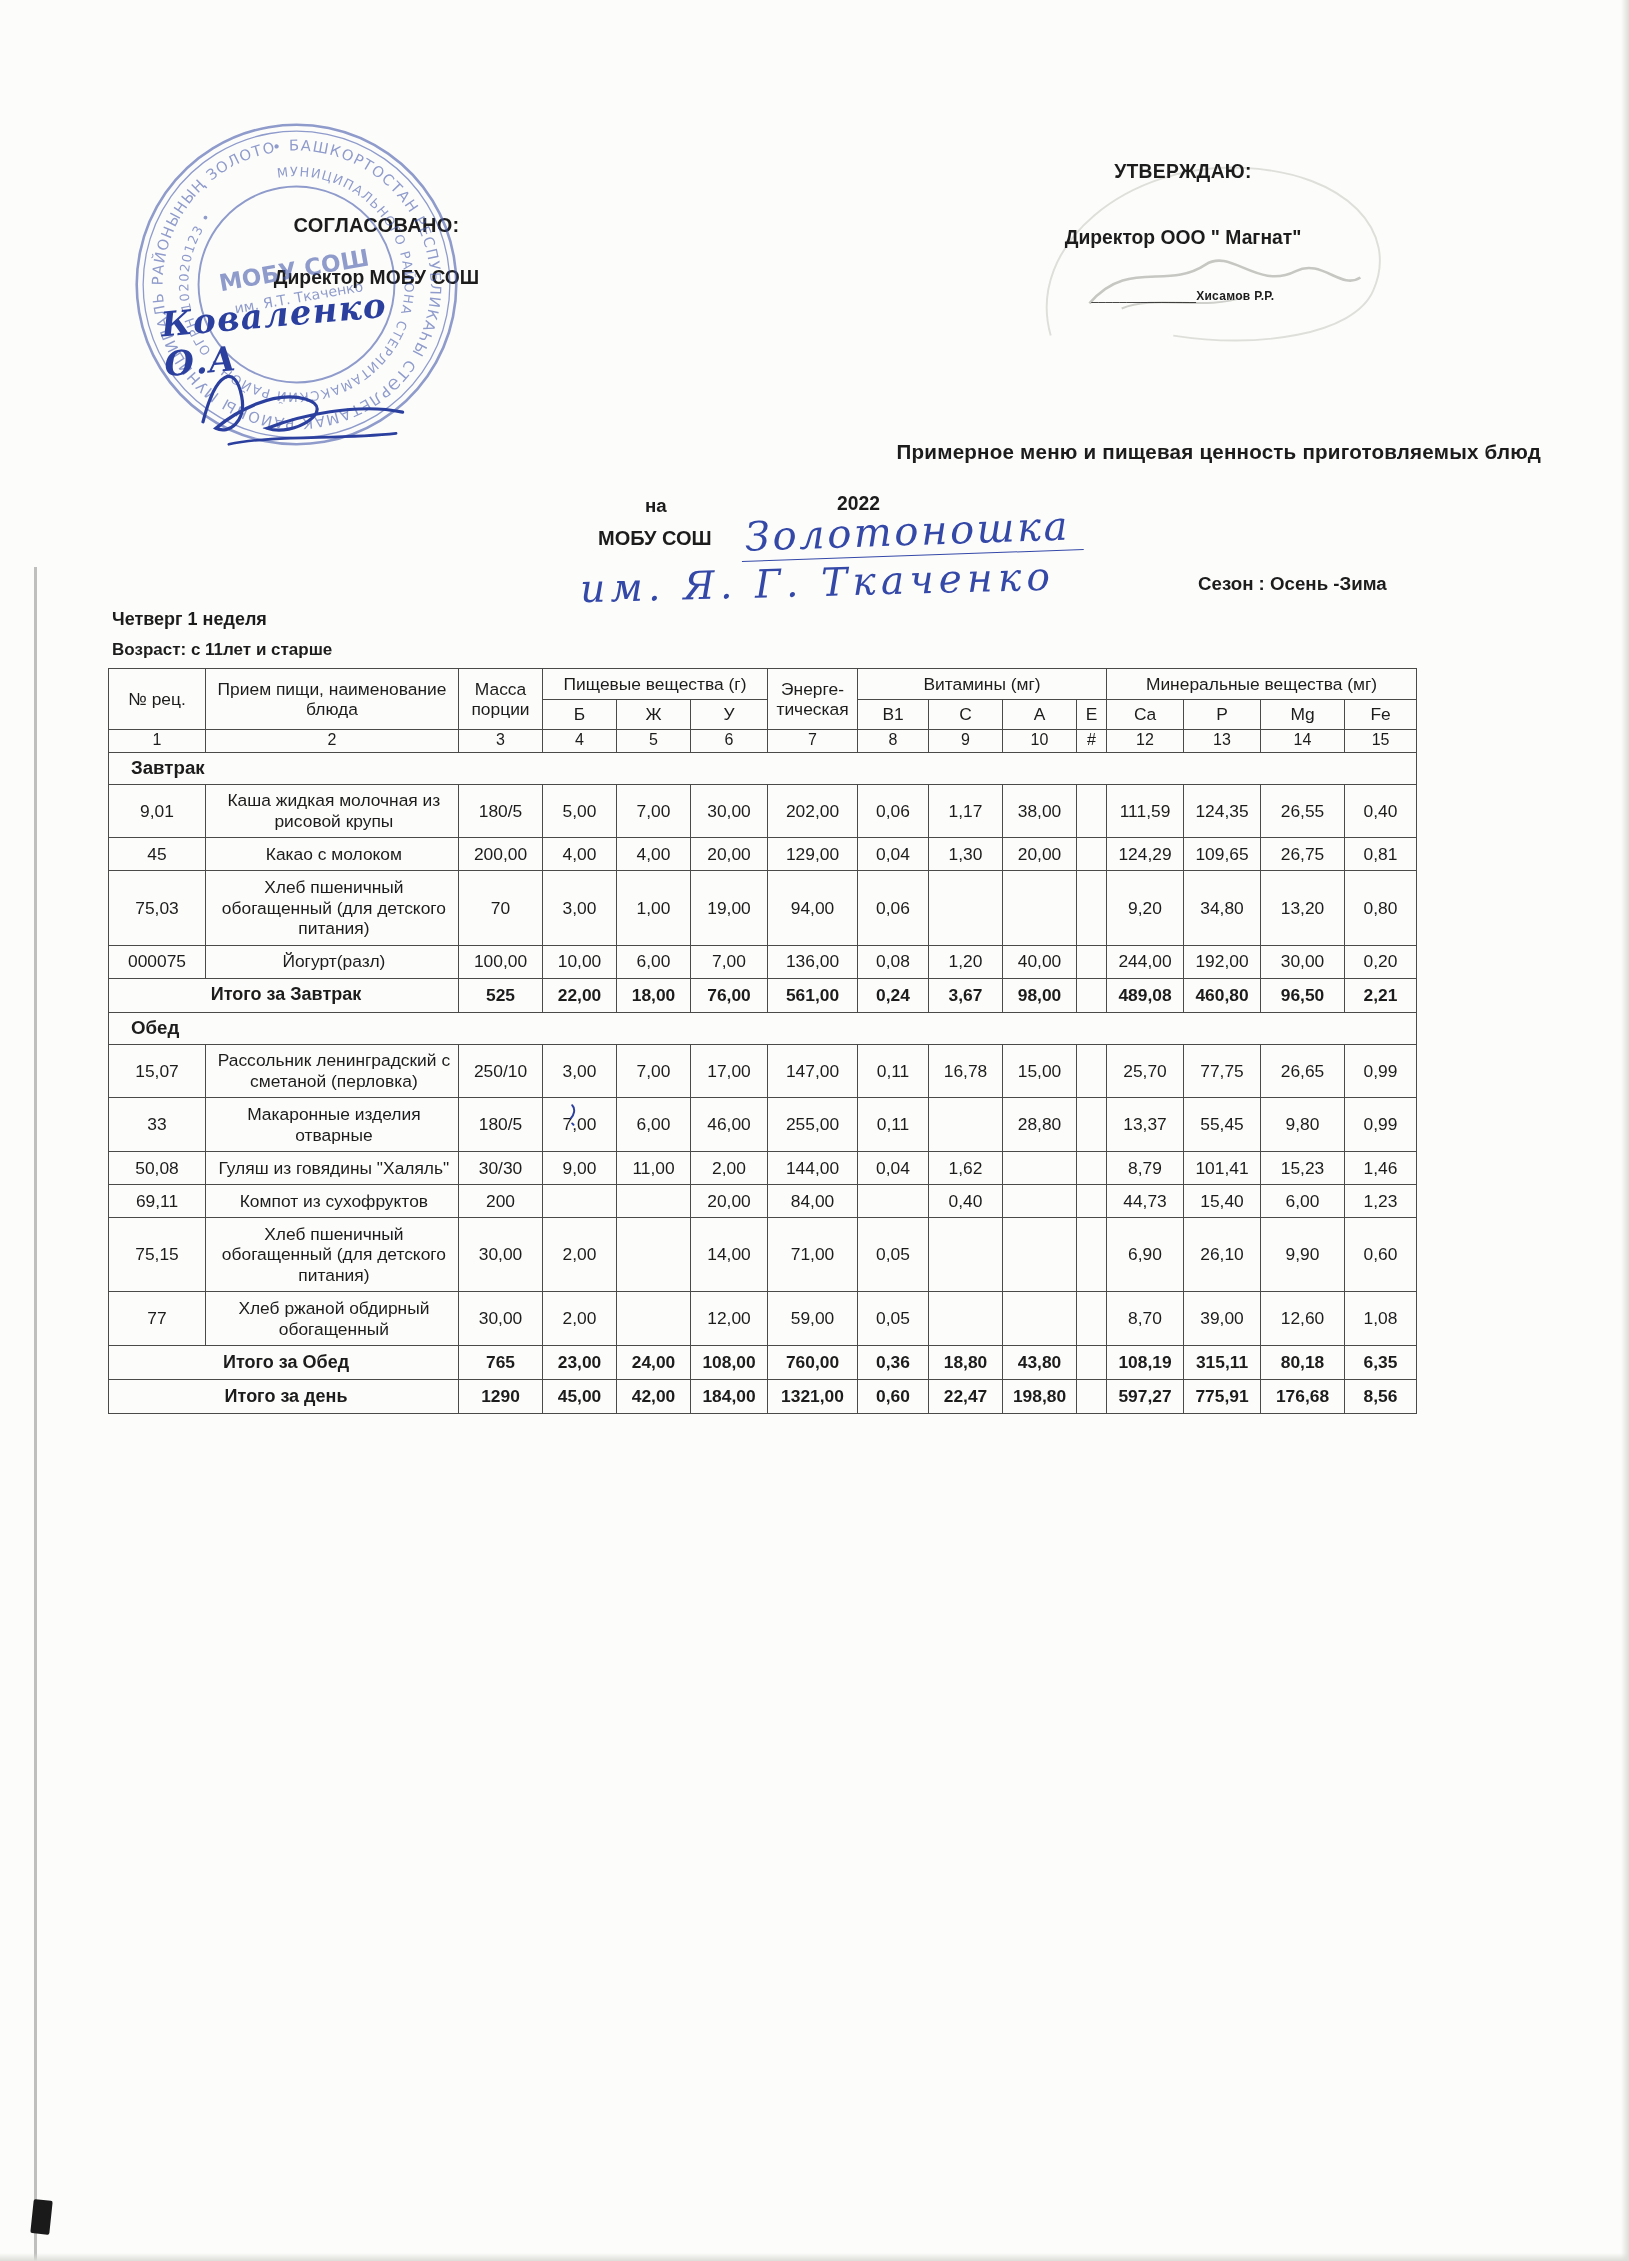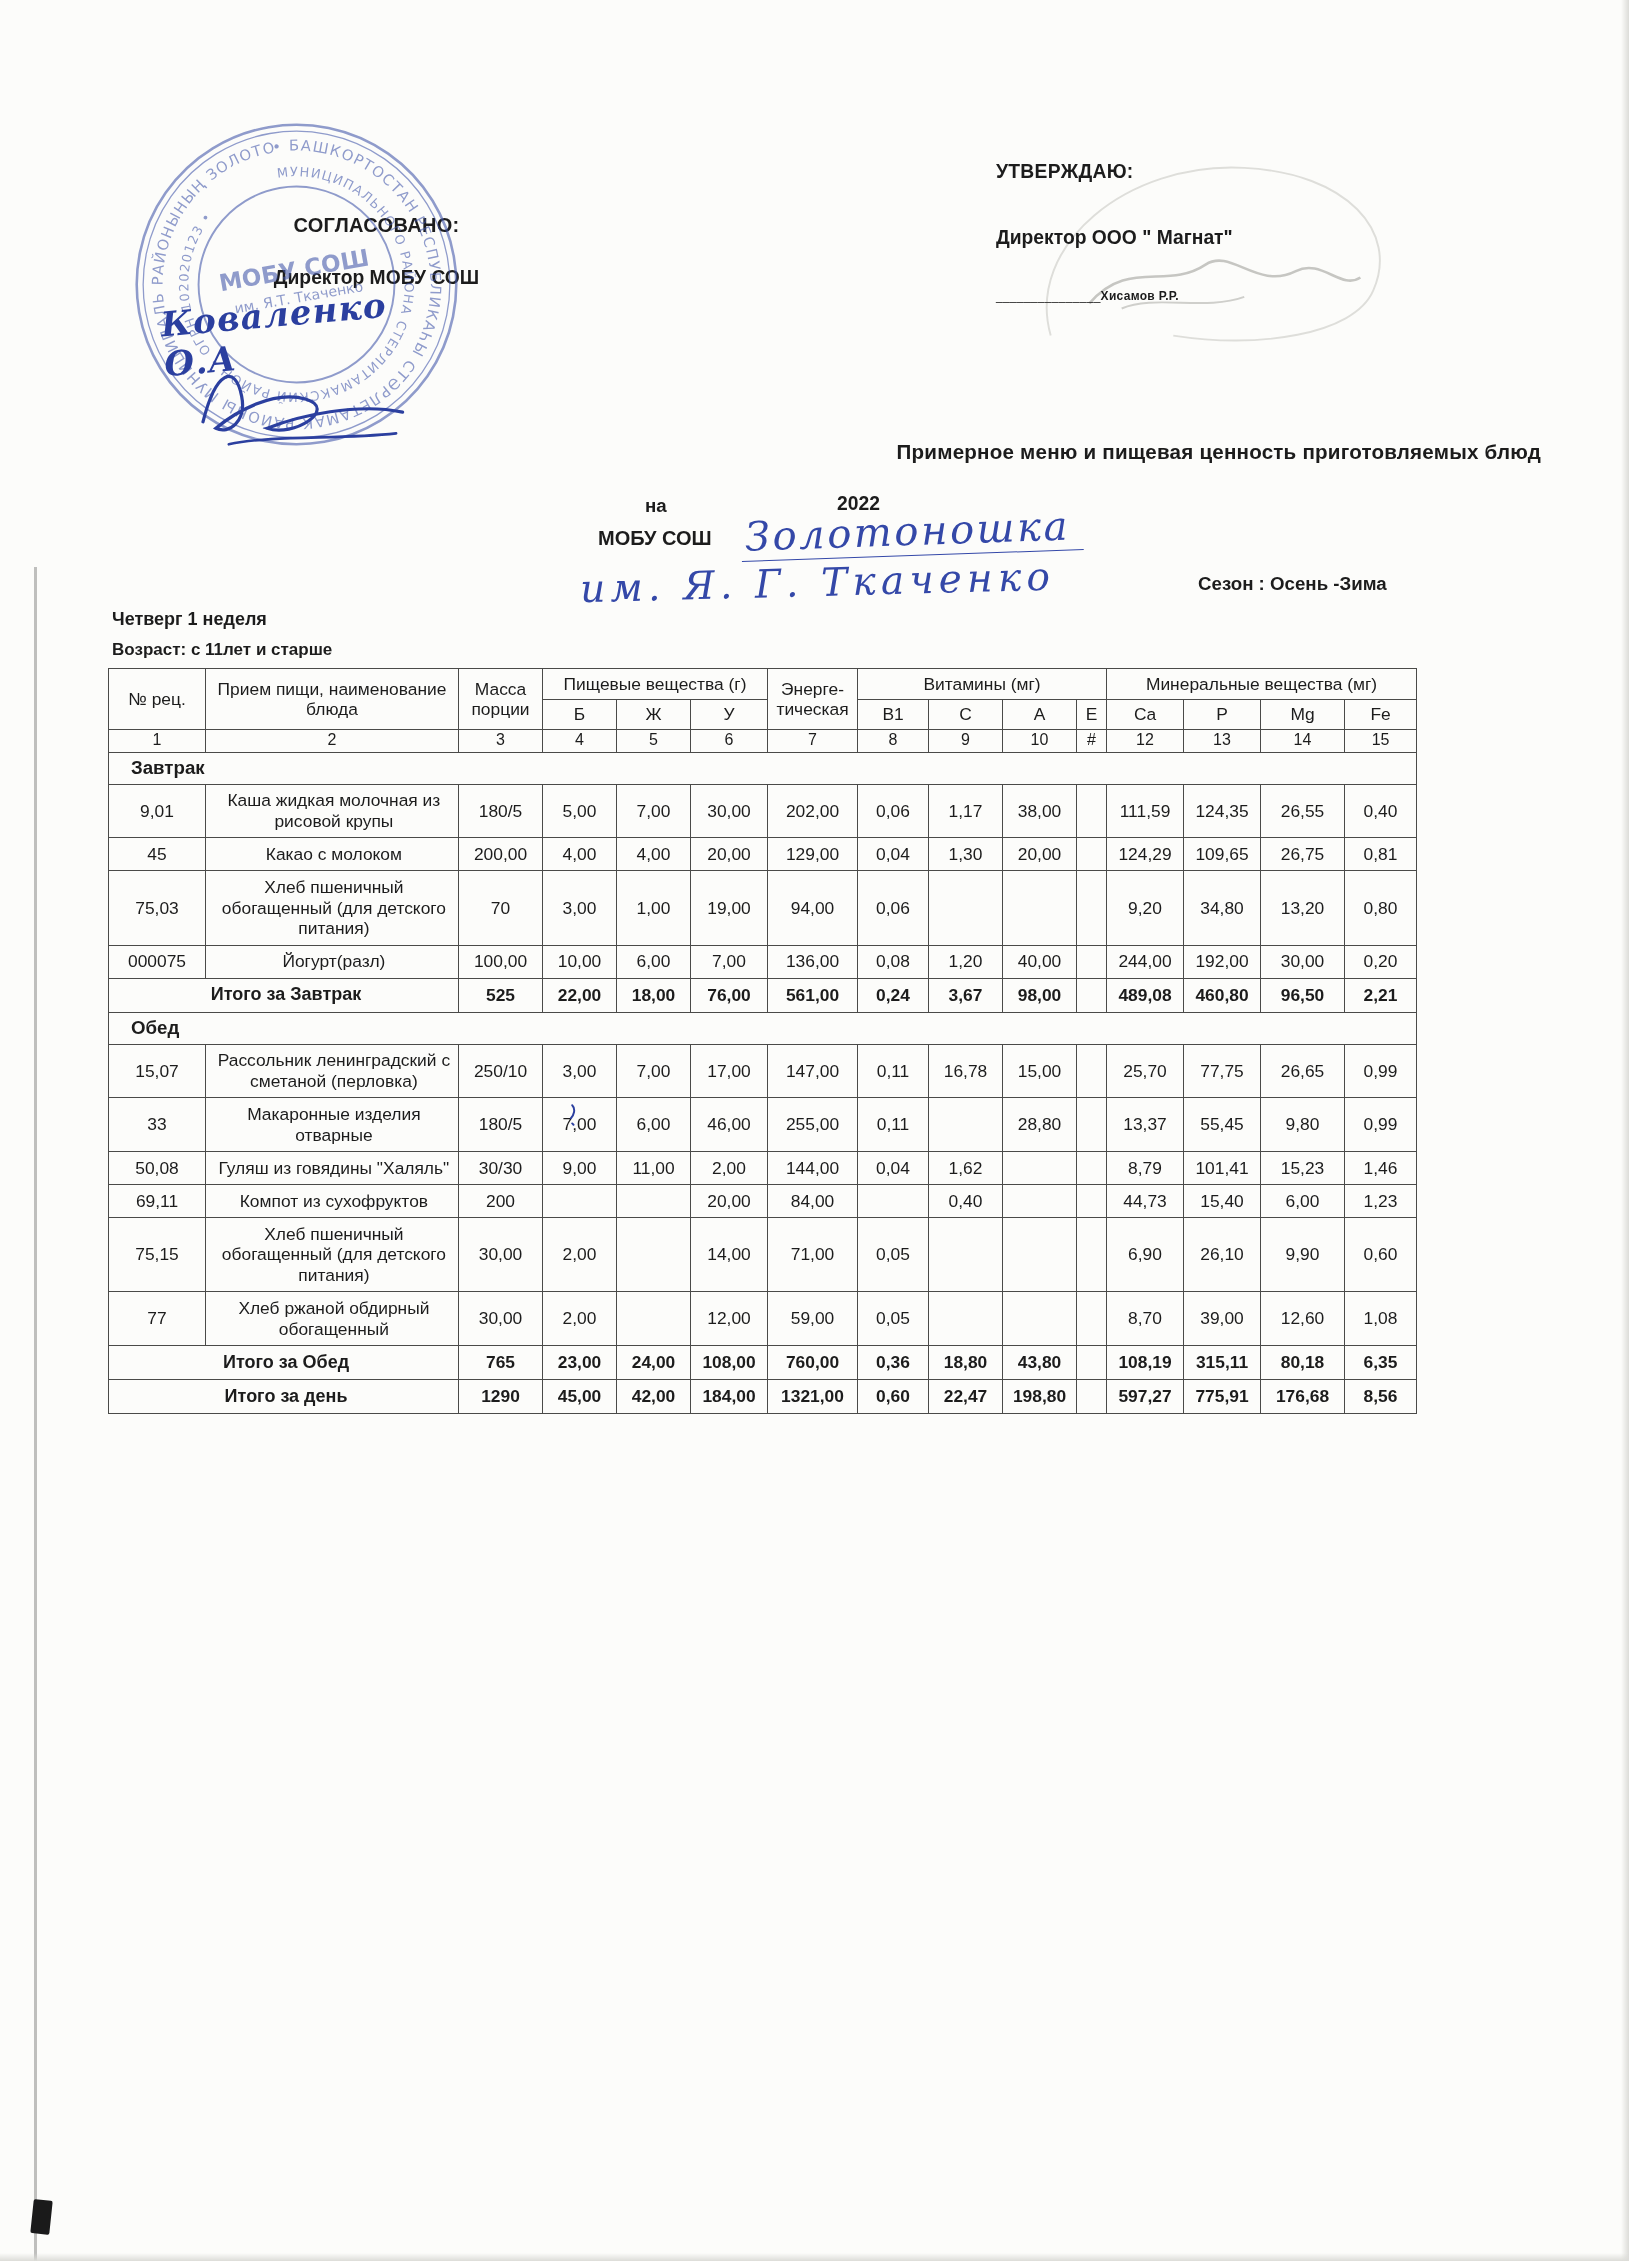--- a/index.html
+++ b/index.html
@@ -13,21 +13,21 @@
   .page{
     position:absolute;inset:0;background:#fcfcfa;overflow:hidden;
   }
   
   .edge-left{position:absolute;left:34px;top:567px;bottom:0;width:3.2px;background:#8d8d8a;opacity:.55;}
   .edge-right{position:absolute;right:0;top:0;bottom:0;width:9px;background:linear-gradient(to left,#d8d8d4,rgba(216,216,212,0));}
   .edge-bottom{position:absolute;left:0;right:0;bottom:0;height:7.7px;background:linear-gradient(to top,#dcdcd8,rgba(220,220,216,0));}
   .corner-mark{position:absolute;left:32px;top:2200px;width:19.3px;height:34px;background:#1a1a1a;transform:rotate(6deg);border-radius:1.9px;}
 
   
-  .approve-right{position:absolute;left:996px;top:161px;width:374px;}
+  .approve-right{position:absolute;left:996px;top:161px;width:374px;text-align:center;}
   .approve-right .t1{font-weight:bold;font-size:19.3px;letter-spacing:0.3px;}
   .approve-right .t2{font-weight:bold;font-size:19.3px;margin-top:44px;}
   .approve-right .t3{font-size:12px;margin-top:40px;letter-spacing:0.3px;}
   .approve-right .t3 .nm{font-weight:bold;}
 
   
   .approve-left{position:absolute;left:222px;top:214px;width:309px;text-align:center;}
   .approve-left .t1{font-weight:bold;font-size:20px;letter-spacing:0.3px;}
   .approve-left .t2{font-weight:bold;font-size:19.3px;margin-top:30px;}
 

